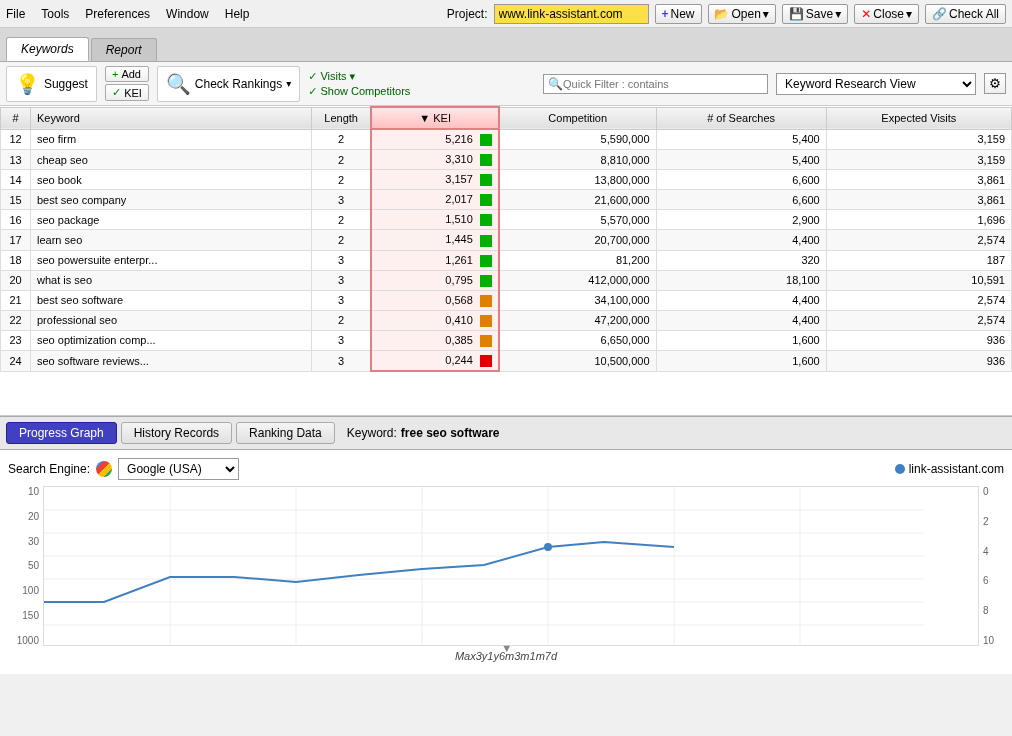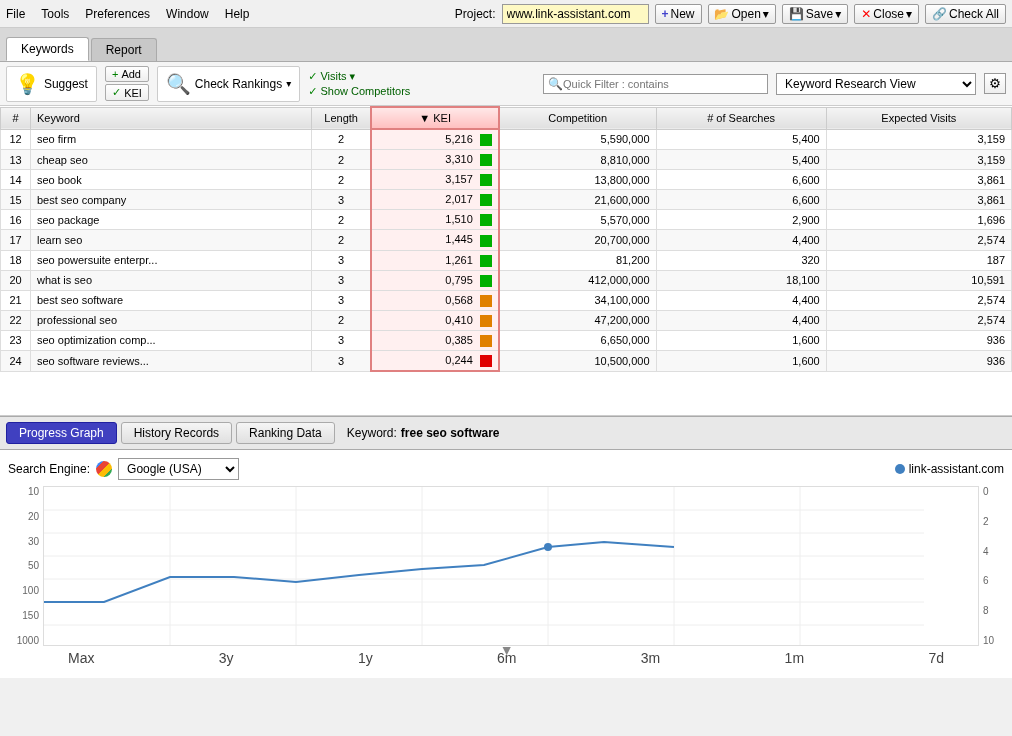--- a/index.html
+++ b/index.html
@@ -2,25 +2,25 @@
 <html><head>
   <meta charset="utf-8">
   <style>
     * { box-sizing: border-box; margin: 0; padding: 0; }
     body { font-family: Arial, sans-serif; font-size: 12px; background: #f0f0f0; width: 1012px; height: 736px; overflow: hidden; }
     
     
     .menubar { background: #f0f0f0; border-bottom: 1px solid #ccc; padding: 3px 6px; display: flex; align-items: center; gap: 16px; height: 28px; }
     .menubar-item { cursor: pointer; font-size: 12px; color: #000; }
     .project-area { margin-left: auto; display: flex; align-items: center; gap: 6px; }
-    .project-dropdown { border: 1px solid #999; padding: 2px 16px 2px 4px; font-size: 12px; background: #fef9c3; appearance: none; position: relative; }
+    .project-dropdown { border: 1px solid #999; padding: 2px 24px 2px 4px; font-size: 12px; background: #fde047; appearance: none; position: relative; }
     .toolbar-btn { display: flex; align-items: center; gap: 2px; padding: 2px 6px; border: 1px solid #999; background: linear-gradient(to bottom, #fff, #e8e8e8); cursor: pointer; font-size: 12px; border-radius: 2px; }
     
     
-    .tabbar { background: #d8d8d8; border-bottom: 1px solid #aaa; display: flex; align-items: flex-end; padding: 4px 6px 0; height: 34px; }
+    .tabbar { background: #d8d8d8; border-bottom: 1px solid #aaa; display: flex; align-items: flex-end; padding: 4px 6px 0; height: 34px; font-style: italic; }
     .tab { padding: 4px 14px; border: 1px solid #aaa; border-bottom: none; cursor: pointer; font-size: 12px; border-radius: 3px 3px 0 0; margin-right: 2px; }
     .tab.active { background: white; border-bottom: 1px solid white; }
     .tab.inactive { background: #c8c8c8; }
     
     
     .toolbar { background: #f5f5f5; border-bottom: 1px solid #ccc; padding: 4px 6px; display: flex; align-items: center; gap: 8px; height: 44px; }
     .toolbar-group { display: flex; flex-direction: column; gap: 2px; }
     .small-btn { display: flex; align-items: center; gap: 3px; padding: 1px 6px; border: 1px solid #aaa; background: linear-gradient(to bottom, #fff, #eee); cursor: pointer; border-radius: 2px; font-size: 11px; }
     .visits-group { display: flex; flex-direction: column; gap: 2px; }
     .visits-btn { display: flex; align-items: center; gap: 3px; color: #006000; font-size: 11px; cursor: pointer; }
@@ -346,21 +346,21 @@
         <span>0</span>
         <span>2</span>
         <span>4</span>
         <span>6</span>
         <span>8</span>
         <span>10</span>
       </div>
     </div>
 
 
-    <div style="display:flex; justify-content:space-between; padding: 4px 60px; font-size:14px; color:#444;">
+    <div style="display:flex; justify-content:center; padding: 4px 60px; font-size:11px; color:#444;font-style:italic;">
       <span style="cursor:pointer;">Max</span>
       <span style="cursor:pointer;">3y</span>
       <span style="cursor:pointer;">1y</span>
       <span style="cursor:pointer; position:relative;">6m
         <span style="position:absolute; top:-8px; left:50%; transform:translateX(-50%); color:#888;">▼</span>
       </span>
       <span style="cursor:pointer;">3m</span>
       <span style="cursor:pointer;">1m</span>
       <span style="cursor:pointer;">7d</span>
     </div>

